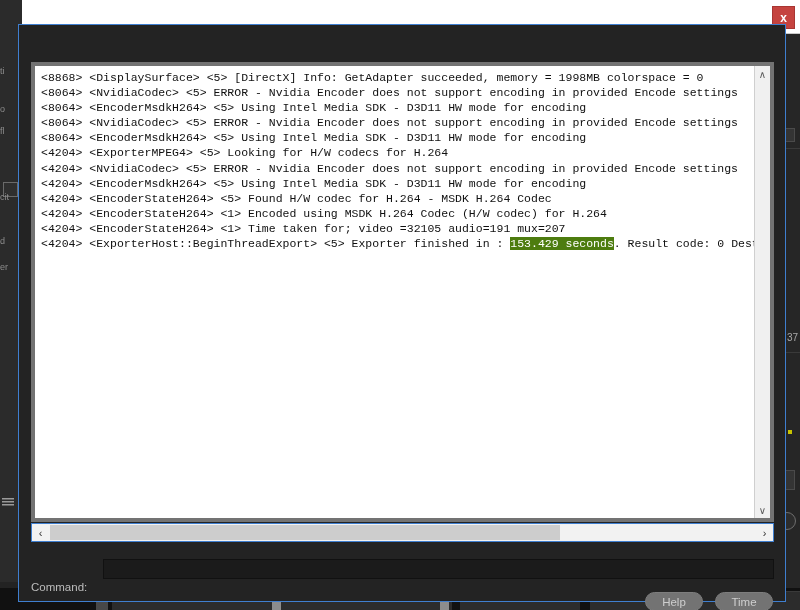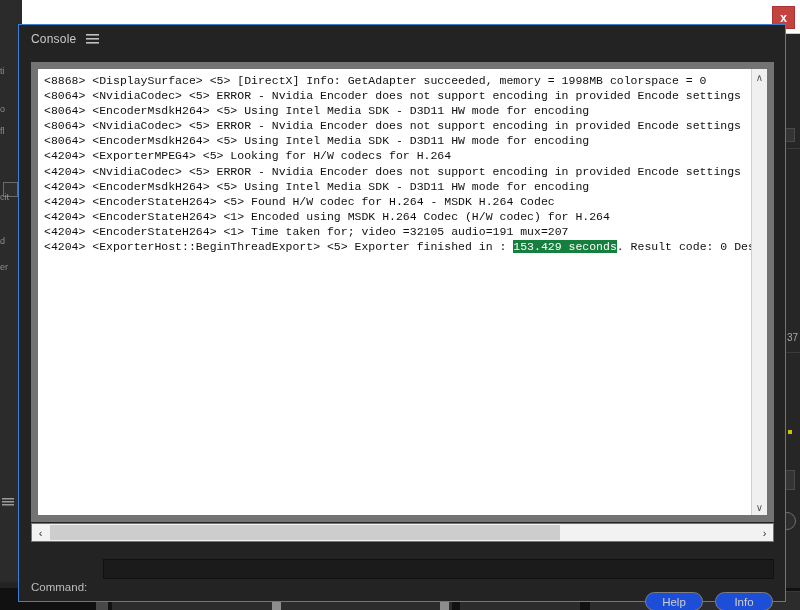--- a/index.html
+++ b/index.html
@@ -177,38 +177,38 @@
       linear-gradient(#c0c0c0,#c0c0c0) 0 4.2px/13px 1.6px no-repeat,
       linear-gradient(#c0c0c0,#c0c0c0) 0 8.4px/13px 1.6px no-repeat;
   }
 
   
   #log-pane {
     position: absolute;
     left: 12px; top: 37px;
     width: 743px; height: 460px;
     background: #ffffff;
-    border: 7px solid #737373;
+    border: 4px solid #737373;
     box-sizing: border-box;
     overflow: hidden;
   }
   #log-text {
     position: absolute;
     left: 6px; top: 4px;
     width: 728px;
     font-family: "Liberation Mono", "DejaVu Sans Mono", monospace;
     font-size: 11.5px;
     line-height: 15.1px;
     color: #101010;
     white-space: pre;
     overflow: hidden;
   }
   .log-line { white-space: pre; }
   .sel {
-    background: #15803d;
+    background: #4d7c0f;
     color: #ffffff;
   }
 
   
   #log-vscroll {
     position: absolute;
     right: 0; top: 0;
     width: 16px; height: 100%;
     background: #f0f0f0;
     border-left: 1px solid #cfcfcf;
@@ -294,21 +294,21 @@
     position: absolute;
     right: 12px; top: 567px;
     display: flex;
     gap: 12px;
   }
   .pill-button {
     min-width: 58px;
     height: 19px;
     border-radius: 10px;
     border: 1px solid #7d7d7d;
-    background: #1d4ed8;
+    background: #737373;
     color: #cfcfcf;
     font-size: 11.5px;
     font-family: "Liberation Sans", sans-serif;
     display: flex;
     align-items: center;
     justify-content: center;
     cursor: pointer;
     padding: 0 12px;
     box-sizing: border-box;
   }
@@ -351,24 +351,20 @@
 
   <div class="white-strip"></div>
 </div>
 
 <div id="close-button">
   <span class="x">x</span>
 </div>
 
 <div id="console-window">
 
-  <div id="console-titlebar">
-    <span id="console-title">Console</span>
-    <span id="menu-icon"></span>
-  </div>
 
   <div id="log-pane">
     <div id="log-text"><div class="log-line">&lt;8868&gt; &lt;DisplaySurface&gt; &lt;5&gt; [DirectX] Info: GetAdapter succeeded, memory = 1998MB colorspace = 0</div><div class="log-line">&lt;8064&gt; &lt;NvidiaCodec&gt; &lt;5&gt; ERROR - Nvidia Encoder does not support encoding in provided Encode settings</div><div class="log-line">&lt;8064&gt; &lt;EncoderMsdkH264&gt; &lt;5&gt; Using Intel Media SDK - D3D11 HW mode for encoding</div><div class="log-line">&lt;8064&gt; &lt;NvidiaCodec&gt; &lt;5&gt; ERROR - Nvidia Encoder does not support encoding in provided Encode settings</div><div class="log-line">&lt;8064&gt; &lt;EncoderMsdkH264&gt; &lt;5&gt; Using Intel Media SDK - D3D11 HW mode for encoding</div><div class="log-line">&lt;4204&gt; &lt;ExporterMPEG4&gt; &lt;5&gt; Looking for H/W codecs for H.264</div><div class="log-line">&lt;4204&gt; &lt;NvidiaCodec&gt; &lt;5&gt; ERROR - Nvidia Encoder does not support encoding in provided Encode settings</div><div class="log-line">&lt;4204&gt; &lt;EncoderMsdkH264&gt; &lt;5&gt; Using Intel Media SDK - D3D11 HW mode for encoding</div><div class="log-line">&lt;4204&gt; &lt;EncoderStateH264&gt; &lt;5&gt; Found H/W codec for H.264 - MSDK H.264 Codec</div><div class="log-line">&lt;4204&gt; &lt;EncoderStateH264&gt; &lt;1&gt; Encoded using MSDK H.264 Codec (H/W codec) for H.264</div><div class="log-line">&lt;4204&gt; &lt;EncoderStateH264&gt; &lt;1&gt; Time taken for; video =32105 audio=191 mux=207</div><div class="log-line">&lt;4204&gt; &lt;ExporterHost::BeginThreadExport&gt; &lt;5&gt; Exporter finished in : <span class="sel">153.429 seconds</span>. Result code: 0 Destinati</div></div>
 
     <div id="log-vscroll">
       <div class="v-arrow up">∧</div>
       <div class="v-arrow down">∨</div>
     </div>
   </div>
 
@@ -378,16 +374,16 @@
     <div class="h-arrow right">›</div>
   </div>
 
   <div id="command-row">
     <span id="command-label">Command:</span>
     <input id="command-input" type="text" placeholder="" style="">
   </div>
 
   <div id="footer-buttons">
     <div class="pill-button">Help</div>
-    <div class="pill-button">Info</div>
+    <div class="pill-button">Time</div>
   </div>
 
 </div>
 
 </body></html>

